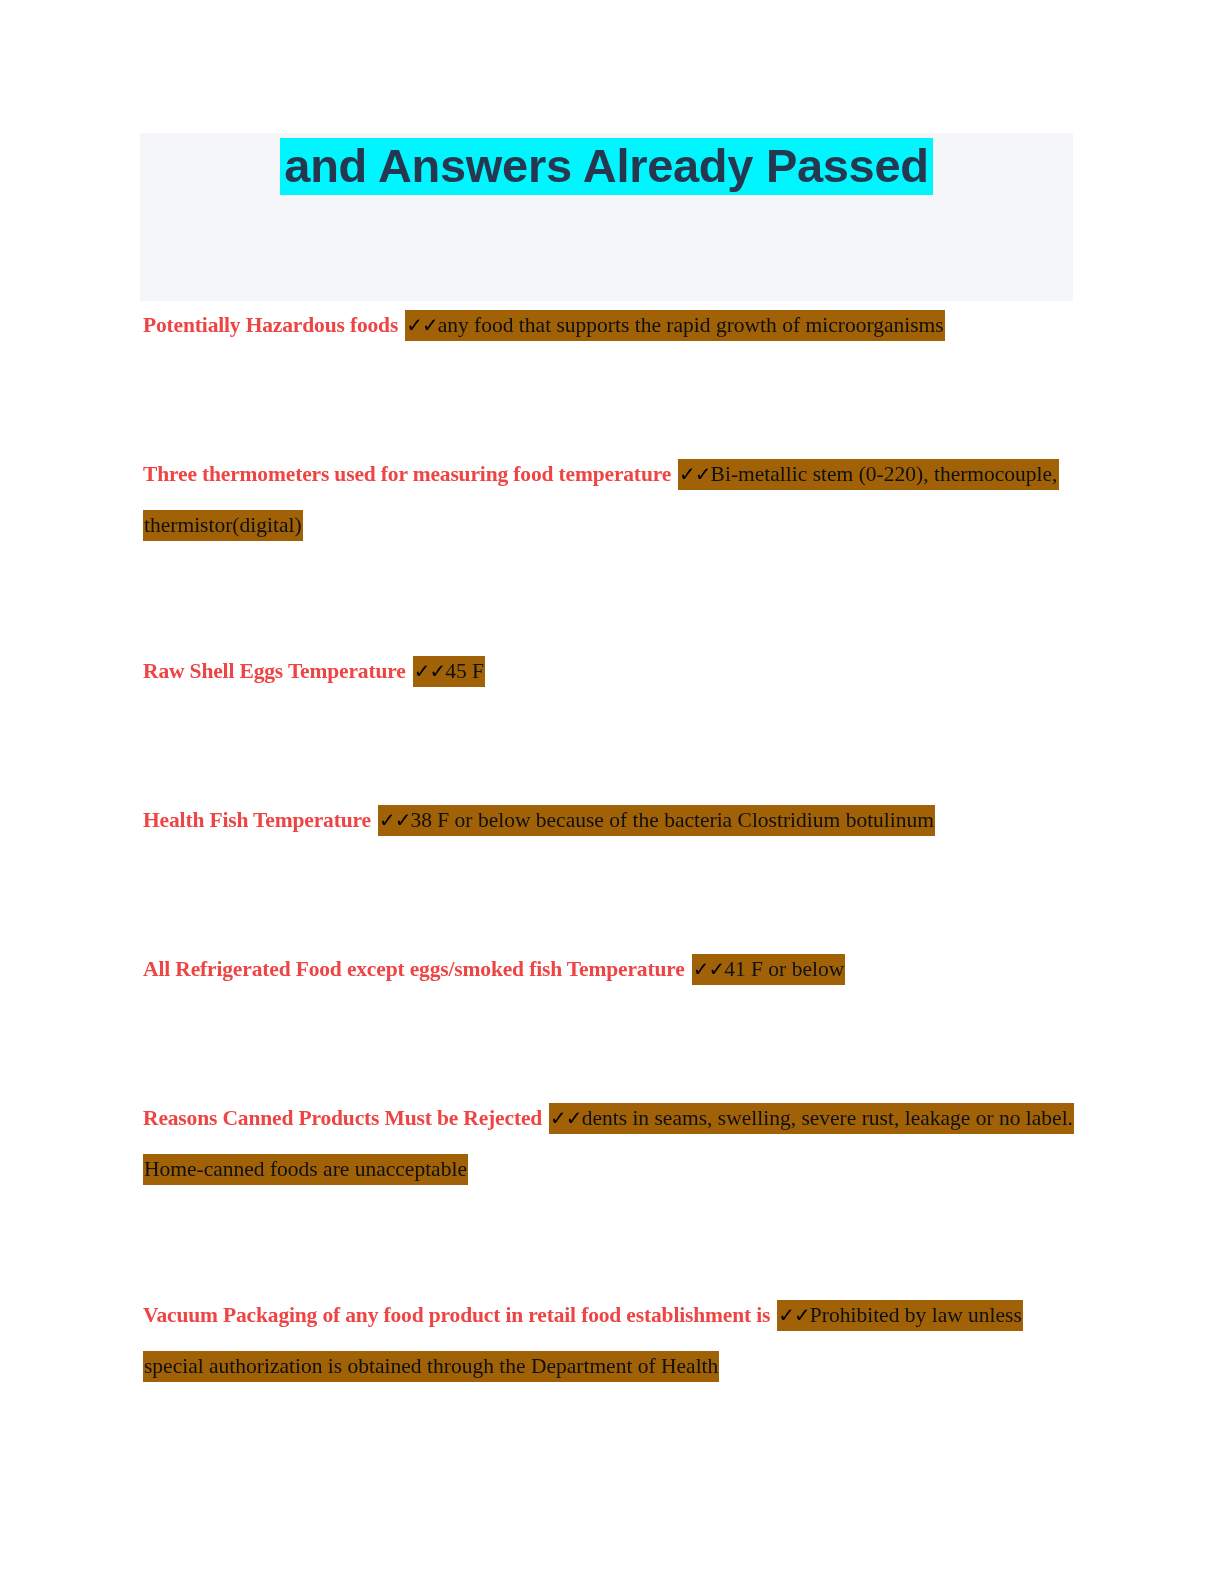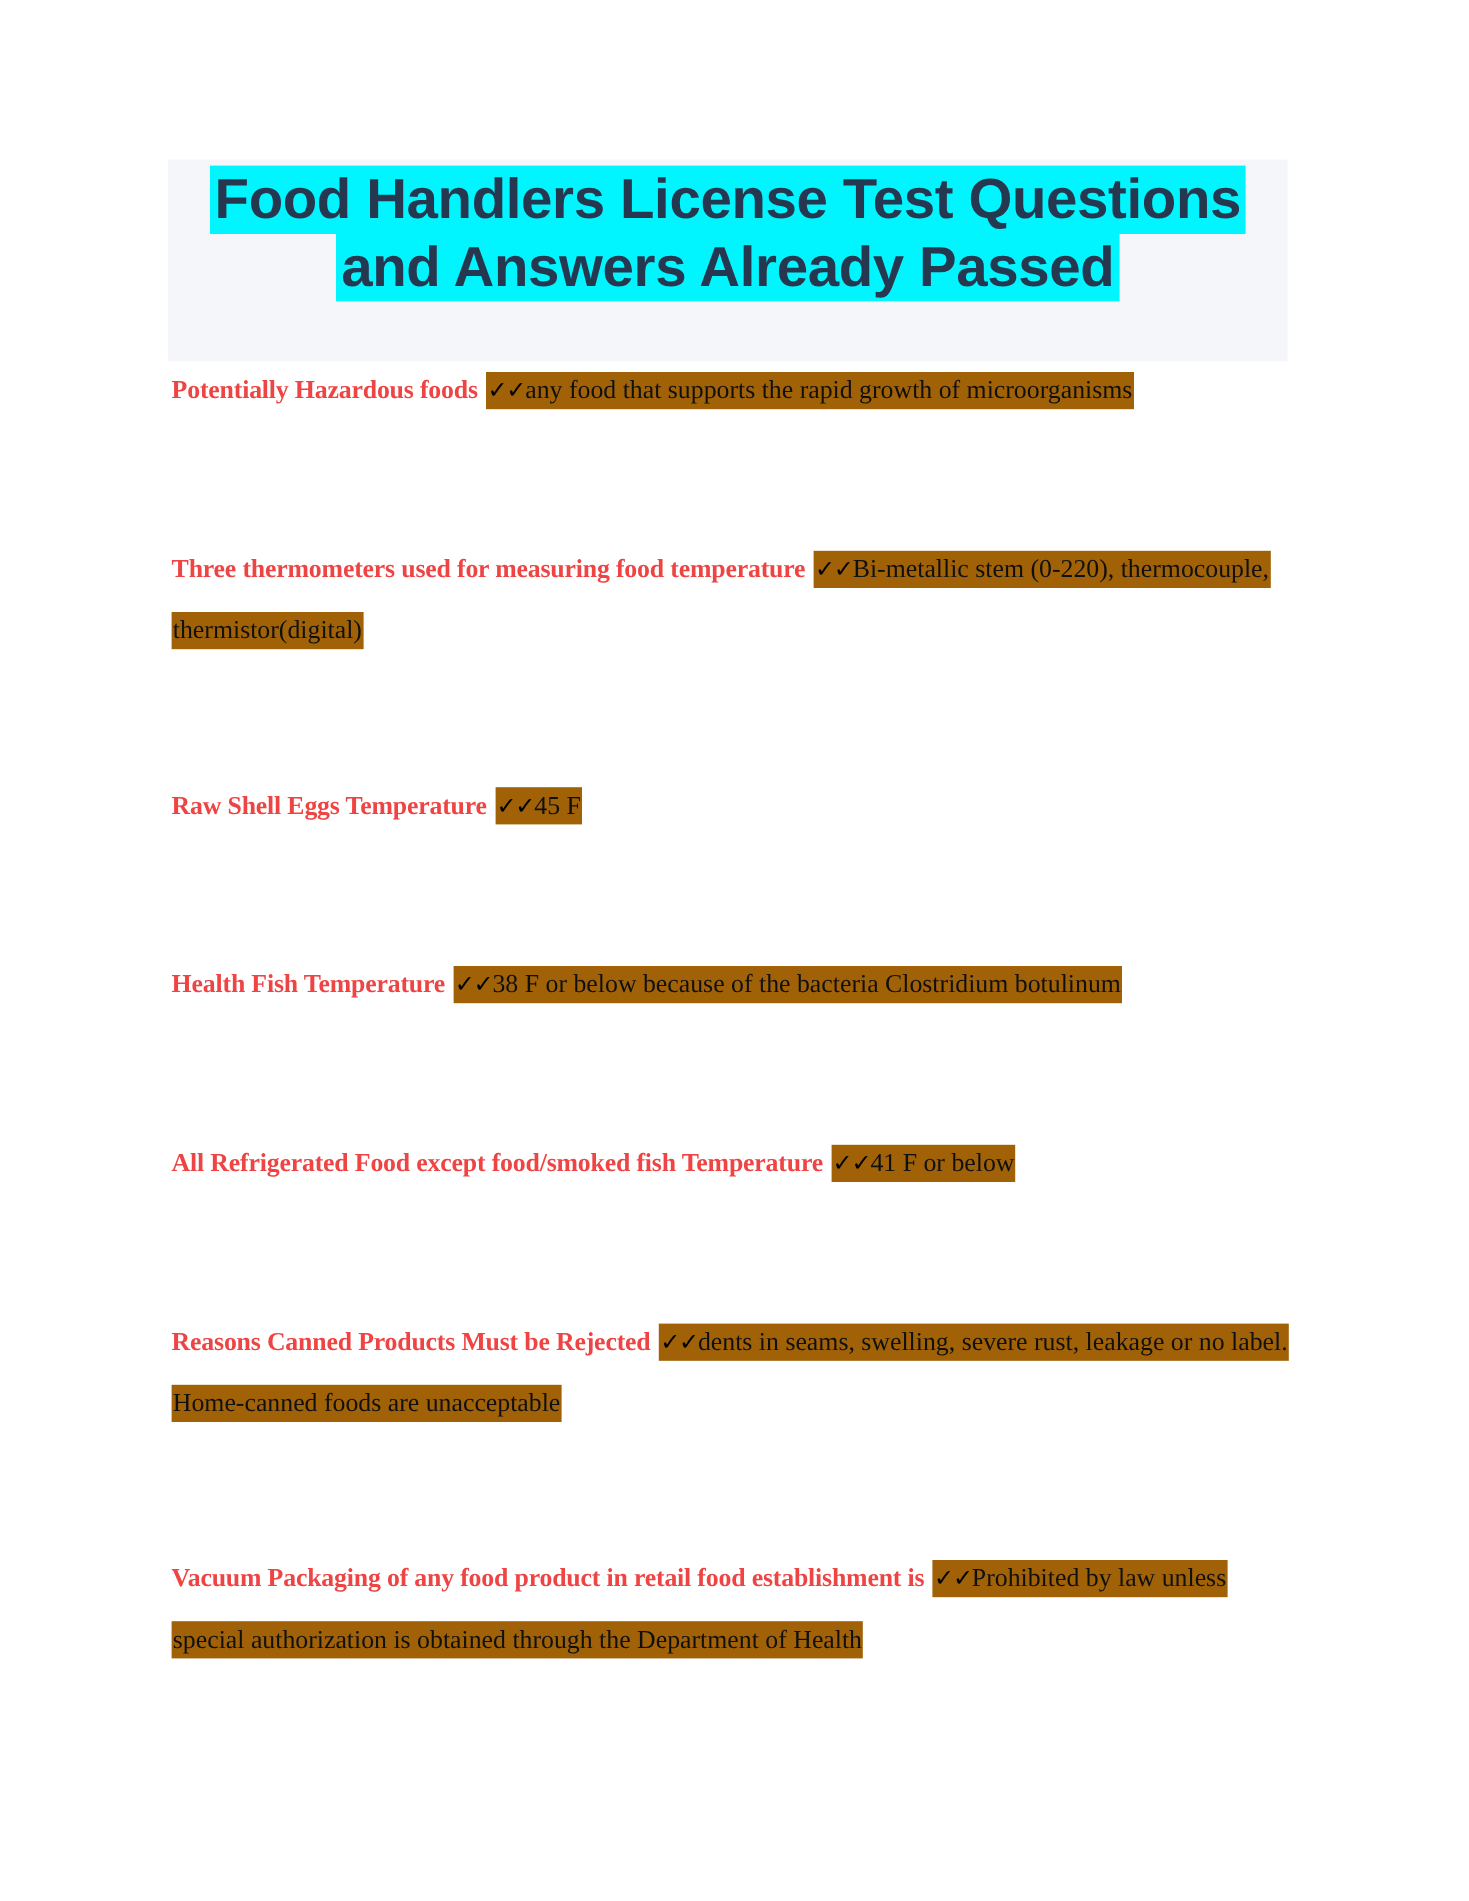--- a/index.html
+++ b/index.html
@@ -116,21 +116,20 @@
   }
 </style>
 </head>
 <body>
 
 <div class="page">
 
   <div class="title-band"></div>
 
   <div class="title-block">
-    <div class="title-line"><span class="hl">Food Handlers License Test Questions</span></div>
     <div class="title-line"><span class="hl">and Answers Already Passed</span></div>
   </div>
 
   <div class="content">
 
     <div class="qa-block">
       <div class="qa-line"><span class="question">Potentially Hazardous foods</span><span class="gap"></span><span class="answer"><span class="ticks">✓✓</span><span>any food that supports the rapid growth of microorganisms</span></span></div>
     </div>
 
     <div class="qa-block wrapped">
@@ -139,21 +138,21 @@
 
     <div class="qa-block">
       <div class="qa-line"><span class="question">Raw Shell Eggs Temperature</span><span class="gap"></span><span class="answer"><span class="ticks">✓✓</span><span>45 F</span></span></div>
     </div>
 
     <div class="qa-block">
       <div class="qa-line"><span class="question">Health Fish Temperature</span><span class="gap"></span><span class="answer"><span class="ticks">✓✓</span><span>38 F or below because of the bacteria Clostridium botulinum</span></span></div>
     </div>
 
     <div class="qa-block">
-      <div class="qa-line"><span class="question">All Refrigerated Food except food/smoked fish Temperature</span><span class="gap"></span><span class="answer"><span class="ticks">✓✓</span><span>41 F or below</span></span></div>
+      <div class="qa-line"><span class="question">All Refrigerated Food except eggs/smoked fish Temperature</span><span class="gap"></span><span class="answer"><span class="ticks">✓✓</span><span>41 F or below</span></span></div>
     </div>
 
     <div class="qa-block wrapped">
       <div class="qa-line"><span class="question">Reasons Canned Products Must be Rejected</span><span class="gap"></span><span class="answer"><span class="ticks">✓✓</span><span>dents in seams, swelling, severe rust, leakage or no label. Home-canned foods are unacceptable</span></span></div>
     </div>
 
     <div class="qa-block wrapped">
       <div class="qa-line"><span class="question">Vacuum Packaging of any food product in retail food establishment is</span><span class="gap"></span><span class="answer"><span class="ticks">✓✓</span><span>Prohibited by law unless special authorization is obtained through the Department of Health</span></span></div>
     </div>
 

